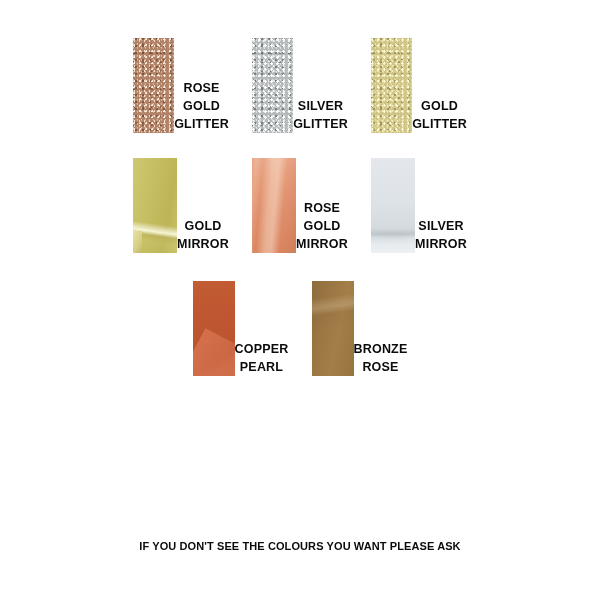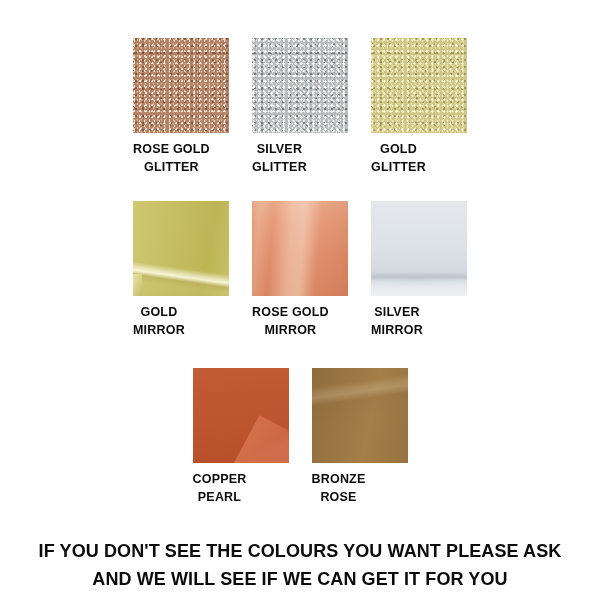--- a/index.html
+++ b/index.html
@@ -37,22 +37,21 @@
     gap: 23px;
   }
 
   .swatch-row.row-1 { padding-top: 38px; }
   .swatch-row.row-2 { padding-top: 25px; }
   .swatch-row.row-3 { padding-top: 28px; }
 
   .swatch-cell {
     width: 96px;
     display: flex;
-    flex-direction: column;
-    align-items: flex-start;
+    align-items: flex-end;
   }
 
   .swatch-chip {
     position: relative;
     width: 96px;
     height: 95px;
     overflow: hidden;
     background: #cccccc;
   }
 
@@ -203,21 +202,21 @@
         #97733f 100%);
   }
 
   
   .footer-note {
     position: absolute;
     left: 0;
     right: 0;
     top: 538px;
     text-align: center;
-    font-size: 18px;
+    font-size: 11px;
     font-weight: 700;
     line-height: 1.55;
     color: #0b0b0b;
     letter-spacing: 0.1px;
   }
   .footer-note .note-line {
     display: block;
     white-space: nowrap;
   }
 </style>
@@ -285,16 +284,15 @@
         <div class="swatch-label">BRONZE
 ROSE</div>
       </div>
 
     </div>
 
   </div>
 
   <div class="footer-note">
     <span class="note-line">IF YOU DON'T SEE THE COLOURS YOU WANT PLEASE ASK</span>
-    <span class="note-line">AND WE WILL SEE IF WE CAN GET IT FOR YOU</span>
   </div>
 
 </div>
 
 </body></html>

